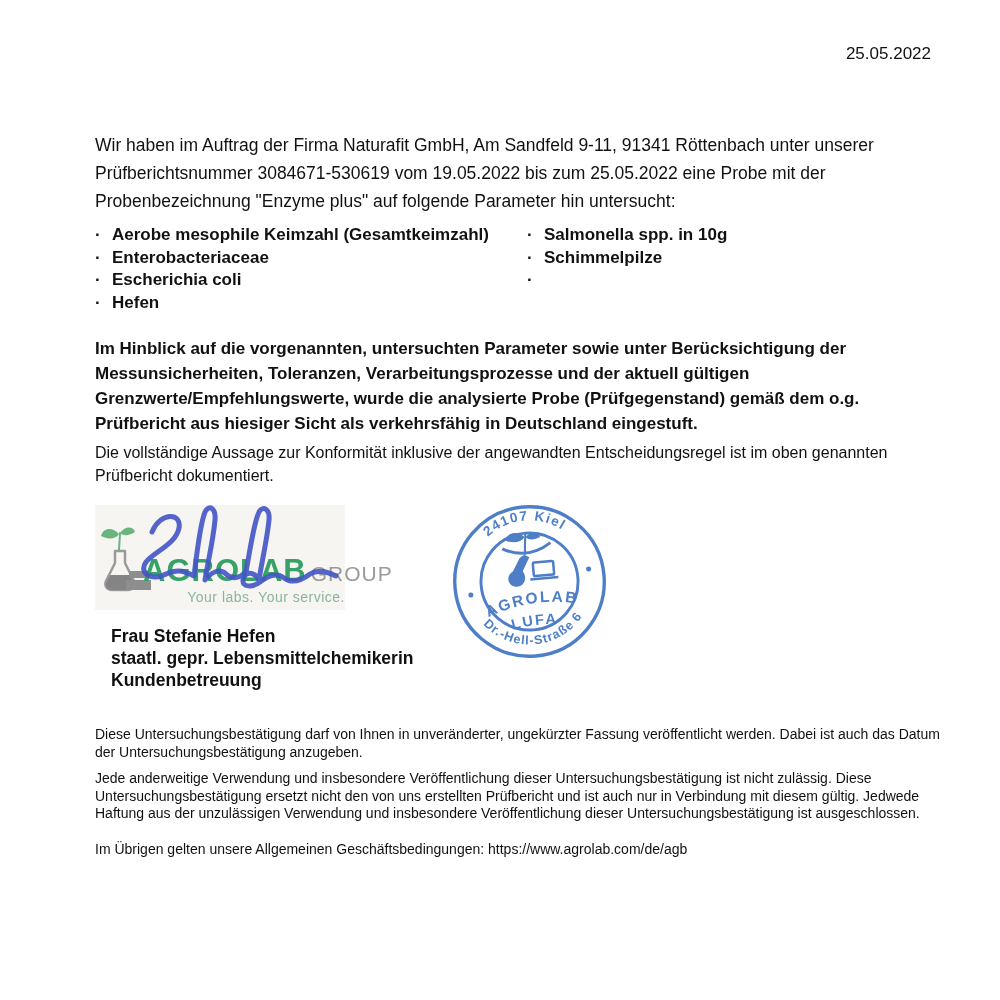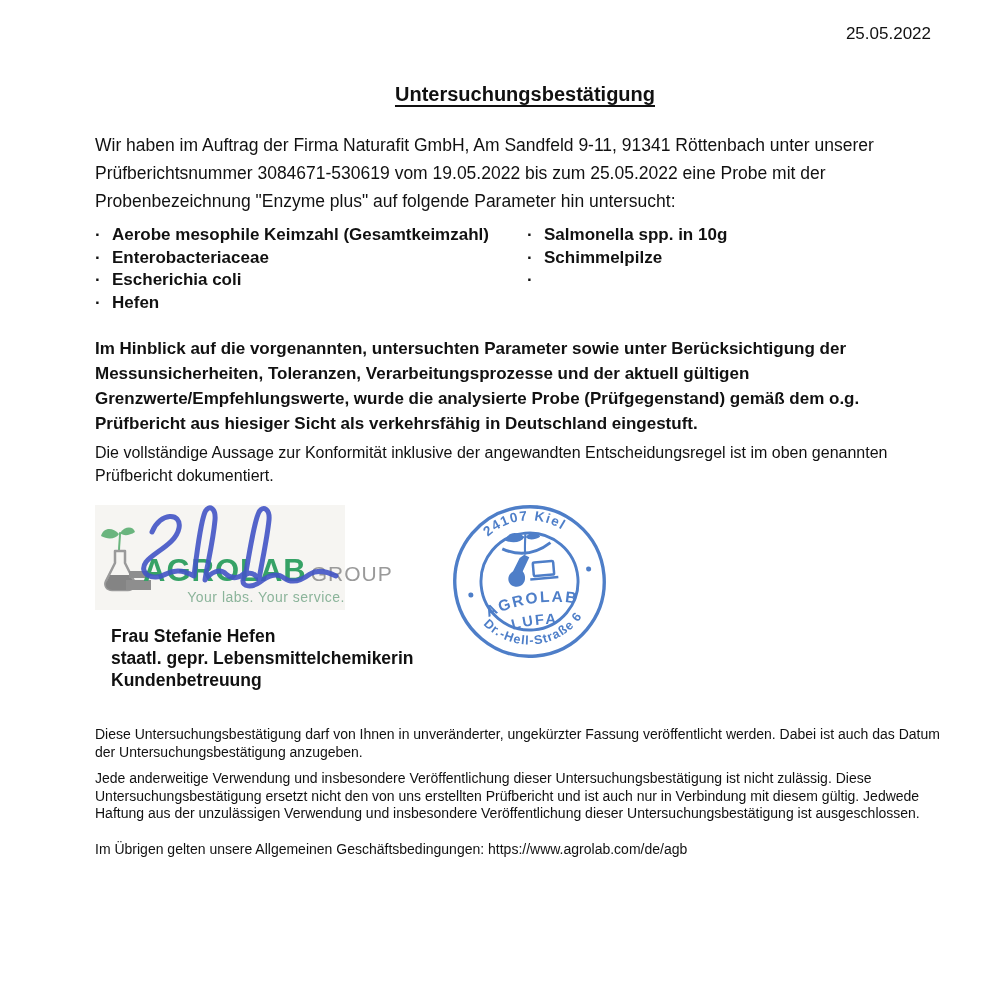--- a/index.html
+++ b/index.html
@@ -15,21 +15,21 @@
   html,body{margin:0;padding:0;background:#ffffff;}
   .page{
     position:relative;
     width:1000px;height:1000px;
     background:#ffffff;
     font-family:"Liberation Sans","DejaVu Sans",sans-serif;
     color:var(--ink);
     overflow:hidden;
   }
   .date{
-    position:absolute;top:24px;right:69px;
+    position:absolute;top:44px;right:69px;
     font-size:17px;
   }
   .title{
     position:absolute;top:83px;left:95px;width:860px;
     text-align:center;
     font-size:20px;font-weight:bold;
     text-decoration:underline;
     text-underline-offset:4px;
     text-decoration-thickness:2px;
   }
@@ -115,21 +115,20 @@
   .lf-leaf{fill:#6ab57e;stroke:none;}
   .lf-stem{fill:none;stroke:#6ab57e;stroke-width:2;stroke-linecap:round;}
 </style>
 </head>
 <body>
 
 <div class="page">
 
   <div class="date">25.05.2022</div>
 
-  <div class="title">Untersuchungsbestätigung</div>
 
   <p class="intro">Wir haben im Auftrag der Firma Naturafit GmbH, Am Sandfeld 9-11, 91341 Röttenbach unter unserer Prüfberichtsnummer 3084671-530619 vom 19.05.2022 bis zum 25.05.2022 eine Probe mit der Probenbezeichnung "Enzyme plus" auf folgende Parameter hin untersucht:</p>
 
   <div class="params">
     <ul class="col-left">
 
         <li>
           <span class="bullet">·</span>
           <span>Aerobe mesophile Keimzahl (Gesamtkeimzahl)</span>
         </li>

